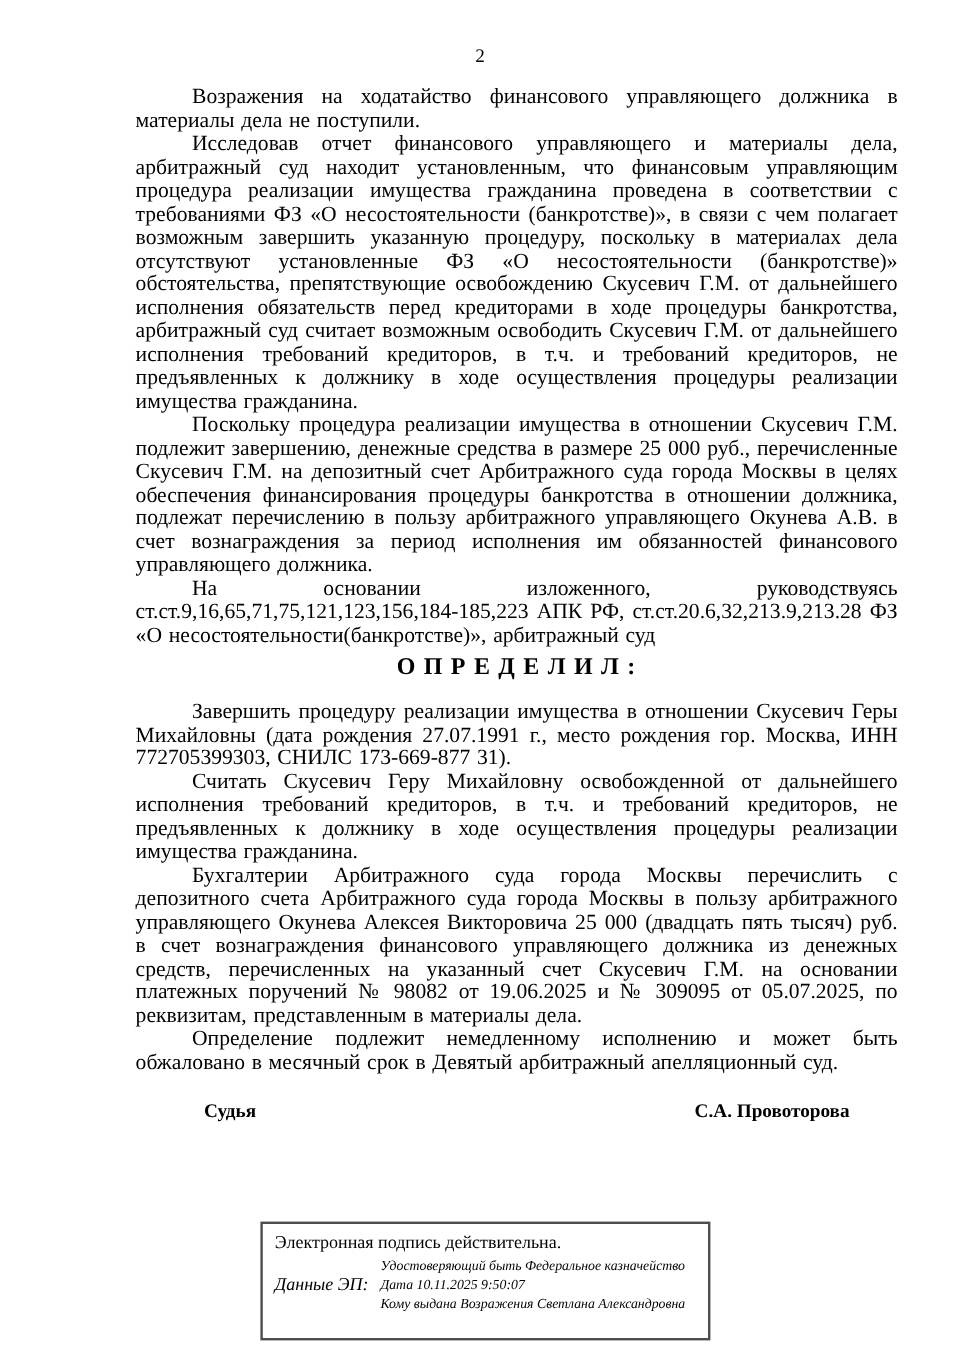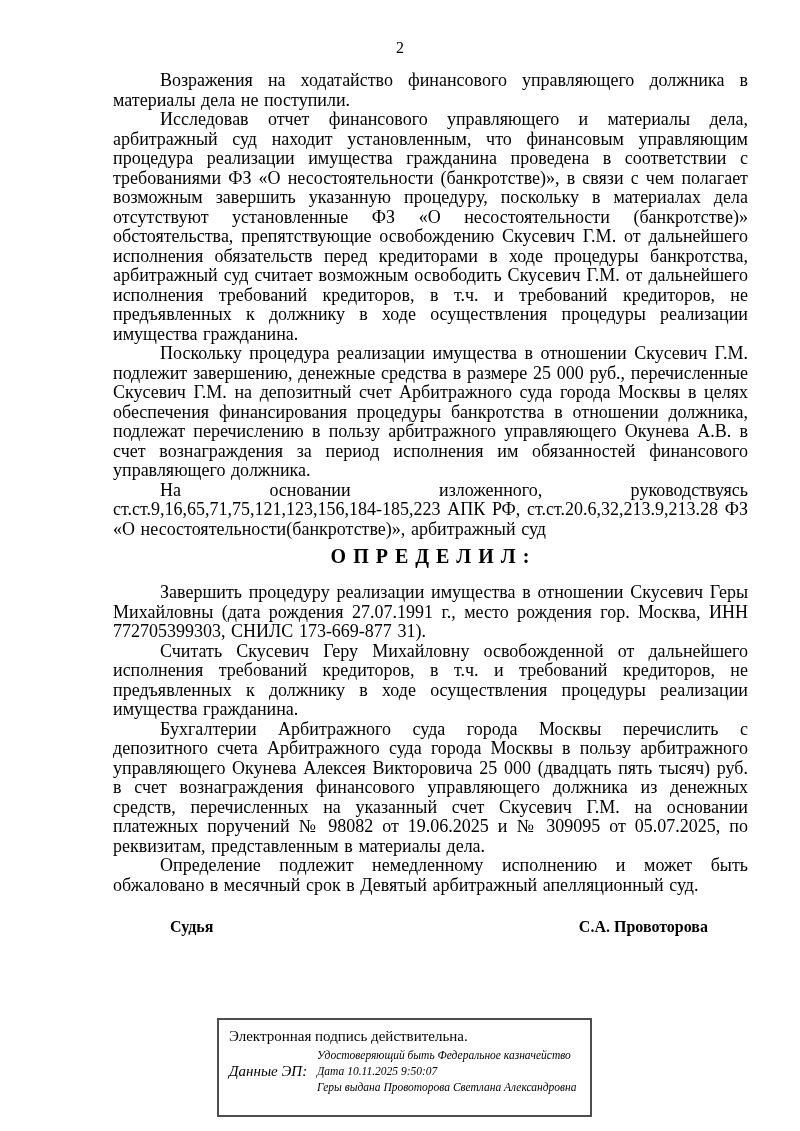--- a/index.html
+++ b/index.html
@@ -111,18 +111,18 @@
 
   </div>
 
   <div class="stamp">
     <div class="stamp-validity">Электронная подпись действительна.</div>
     <div class="stamp-row">
       <div class="stamp-label">Данные ЭП:</div>
       <div class="stamp-details">
         <div>Удостоверяющий быть Федеральное казначейство</div>
         <div>Дата 10.11.2025 9:50:07</div>
-        <div>Геры выдана Провоторова Светлана Александровна</div>
+        <div>Кому выдана Возражения Светлана Александровна</div>
       </div>
     </div>
   </div>
 
 </div>
 
 </body></html>

